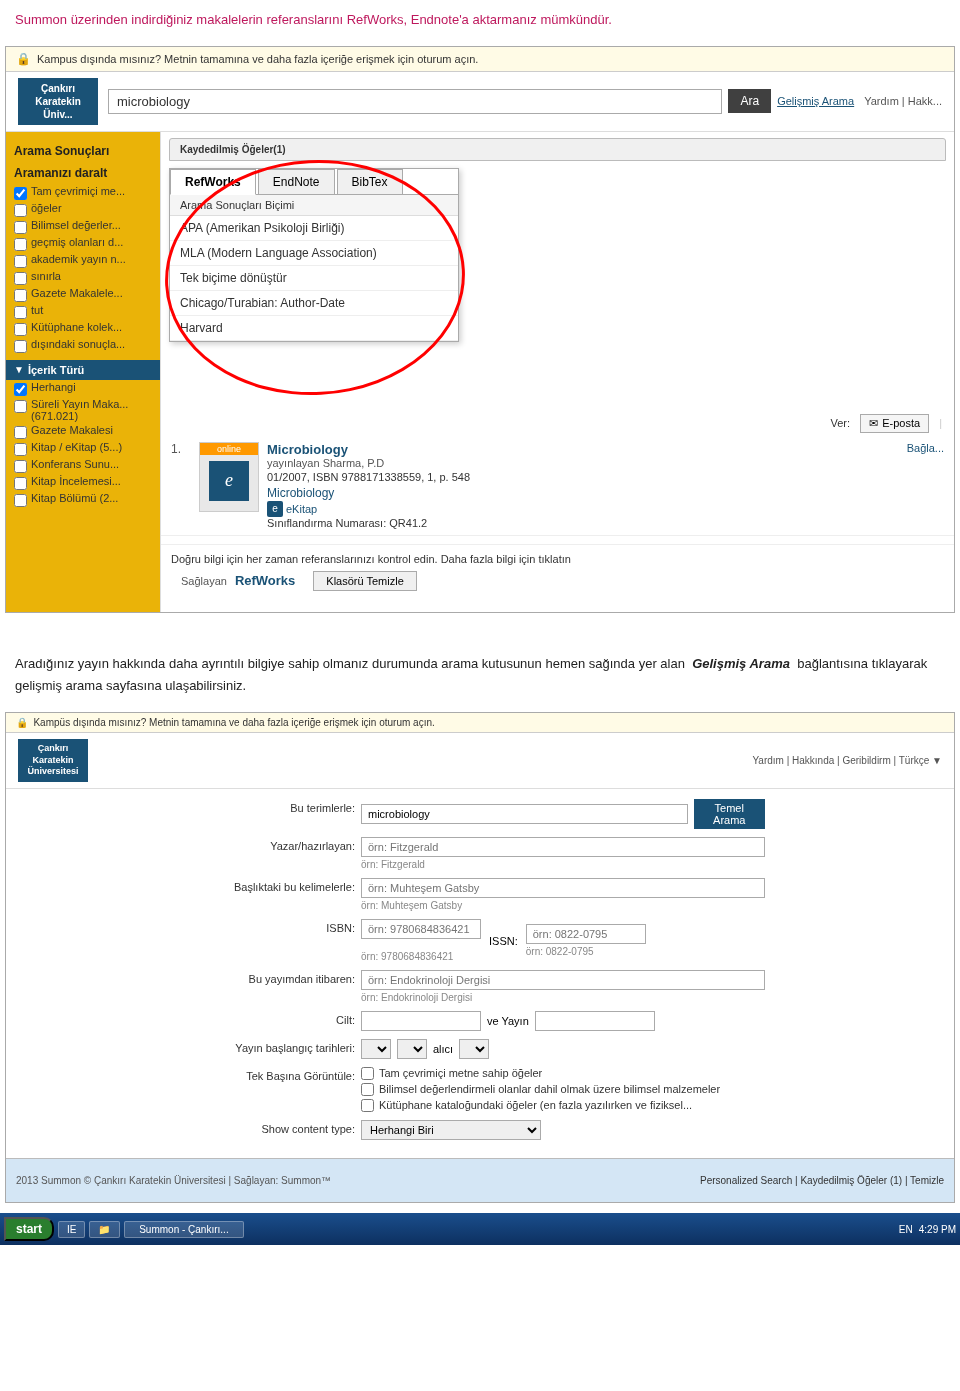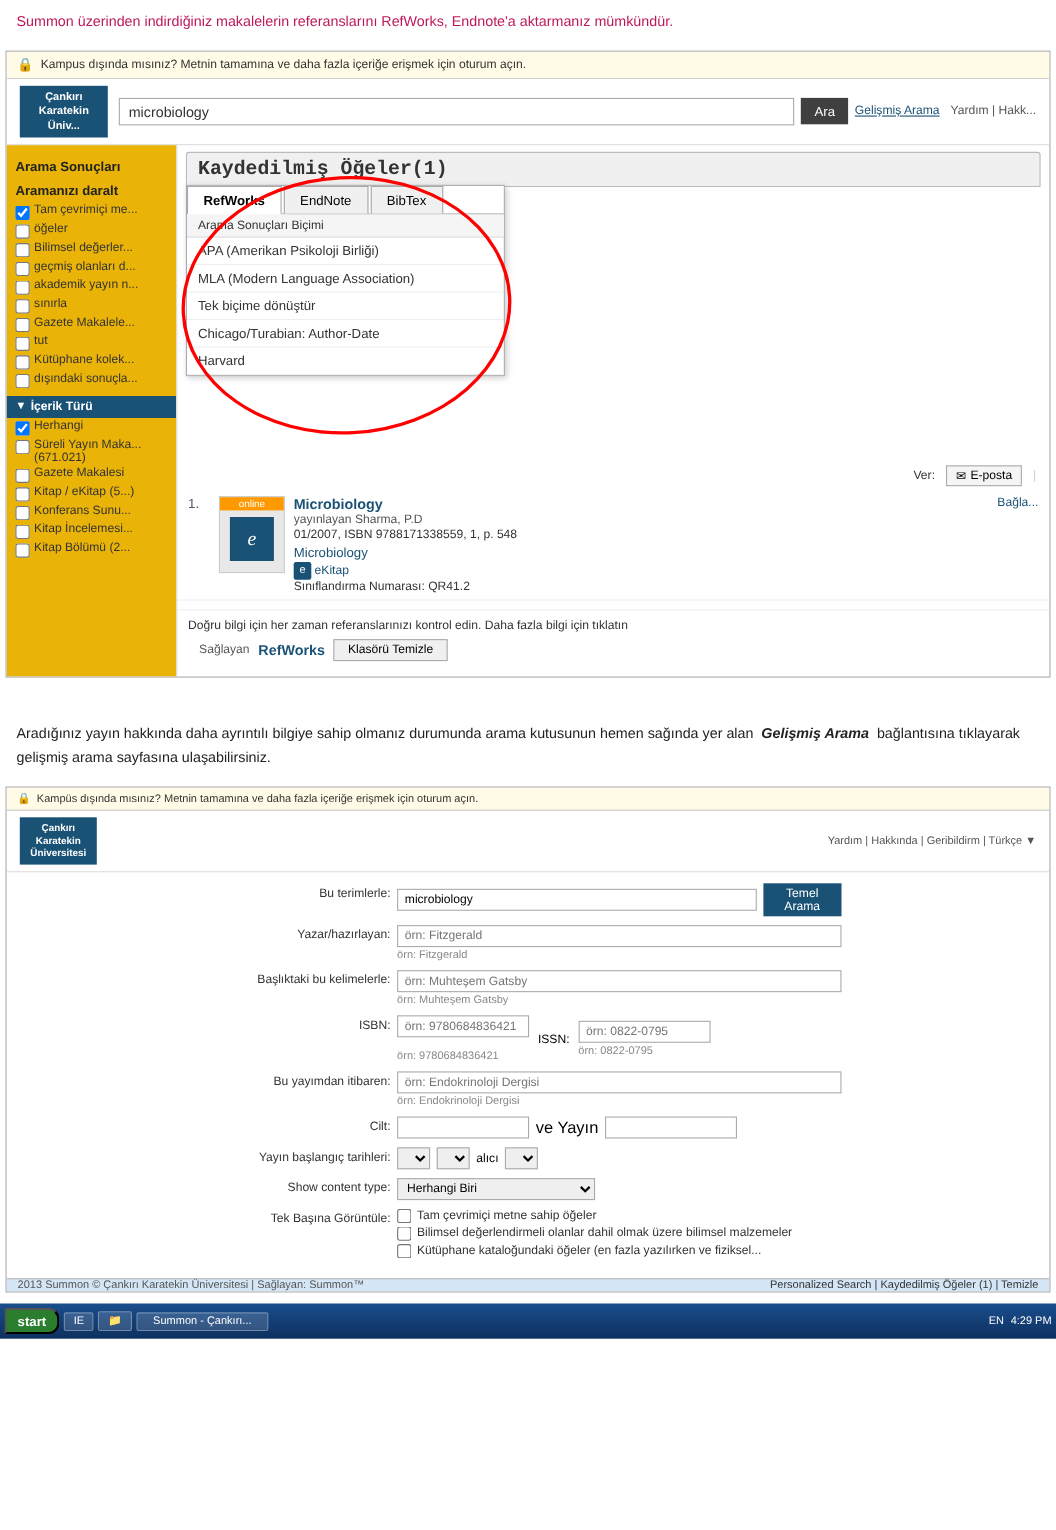--- a/index.html
+++ b/index.html
@@ -151,29 +151,28 @@
       position: relative;
     }
 
     
     .saved-items-bar {
       background: #f0f0f0;
       border: 1px solid #bbb;
       border-radius: 3px 3px 0 0;
       margin: 6px 8px 4px 8px;
       padding: 5px 10px;
-      font-size: 18px;
+      font-size: 10px;
       font-weight: bold;
       color: #333;
       display: flex;
       align-items: flex-end;
       gap: 8px;
       position: relative;
       z-index: 10;
-      font-family: Liberation Mono, monospace;
     }
 
     
     .dropdown-overlay {
       position: absolute;
       top: 36px;
       left: 8px;
       background: #fff;
       border: 1px solid #aaa;
       box-shadow: 2px 2px 6px rgba(0,0,0,0.2);
@@ -367,21 +366,21 @@
       color: #1a5276;
       font-weight: bold;
       font-size: 13px;
     }
     .klasoru-temizle-btn {
       background: #f0f0f0;
       border: 1px solid #aaa;
       padding: 3px 12px;
       font-size: 11px;
       cursor: pointer;
-      margin-left: 0;
+      margin-left: 10px;
     }
 
     
     .mid-text {
       padding: 20px 15px 15px 15px;
       font-size: 13px;
       line-height: 1.7;
       color: #222;
     }
     .mid-text strong {
@@ -508,21 +507,21 @@
       align-items: flex-start;
       gap: 5px;
       font-size: 11px;
       color: #333;
     }
 
     
     .sc2-footer {
       background: #d4e6f5;
       border-top: 1px solid #bbb;
-      padding: 0 10px;
+      padding: 16px 10px;
       font-size: 10px;
       color: #333;
       display: flex;
       align-items: flex-end;
       gap: 8px;
     }
     .sc2-footer-left {
       color: #555;
       font-size: 10px;
     }
@@ -828,59 +827,59 @@
       <div class="sc2-form-input-wrap">
         <input class="sc2-input" type="text" placeholder="örn: Endokrinoloji Dergisi" style="">
         <span class="sc2-hint">örn: Endokrinoloji Dergisi</span>
       </div>
     </div>
 
     <div class="sc2-form-row">
       <div class="sc2-form-label">Cilt:</div>
       <div style="display:flex;align-items:center;gap:6px;">
         <input class="sc2-isbn-input" type="text" style="">
-        <span style="font-size:15px;">ve Yayın</span>
+        <span style="font-size:11px;">ve Yayın</span>
         <input class="sc2-isbn-input" type="text" style="">
       </div>
     </div>
 
     <div class="sc2-form-row">
       <div class="sc2-form-label">Yayın başlangıç tarihleri:</div>
       <div class="sc2-date-row">
         <select class="sc2-select"><option></option></select>
         <select class="sc2-select"><option></option></select>
         <span style="font-size:11px;">alıcı</span>
         <select class="sc2-select"><option></option></select>
       </div>
-    </div>
-
-    <div class="sc2-form-row">
-      <div class="sc2-form-label">Show content type:</div>
-      <select class="sc2-content-type-select">
-        <option>Herhangi Biri</option>
-      </select>
     </div>
 
     <div class="sc2-form-row">
       <div class="sc2-form-label">Tek Başına Görüntüle:</div>
       <div class="sc2-checkbox-wrap">
         <div class="sc2-checkbox-item">
           <input type="checkbox" style="">
           <span>Tam çevrimiçi metne sahip öğeler</span>
         </div>
         <div class="sc2-checkbox-item">
           <input type="checkbox" style="">
           <span>Bilimsel değerlendirmeli olanlar dahil olmak üzere bilimsel malzemeler</span>
         </div>
         <div class="sc2-checkbox-item">
           <input type="checkbox" style="">
           <span>Kütüphane kataloğundaki öğeler (en fazla yazılırken ve fiziksel...</span>
         </div>
       </div>
     </div>
+
+    <div class="sc2-form-row">
+      <div class="sc2-form-label">Show content type:</div>
+      <select class="sc2-content-type-select">
+        <option>Herhangi Biri</option>
+      </select>
+    </div>
   </div>
 
   <div class="sc2-footer">
     <span class="sc2-footer-left">2013 Summon © Çankırı Karatekin Üniversitesi | Sağlayan: Summon™</span>
     <div class="sc2-footer-right">
       <span>Personalized Search | Kaydedilmiş Öğeler (1) | Temizle</span>
     </div>
   </div>
 </div>
 

